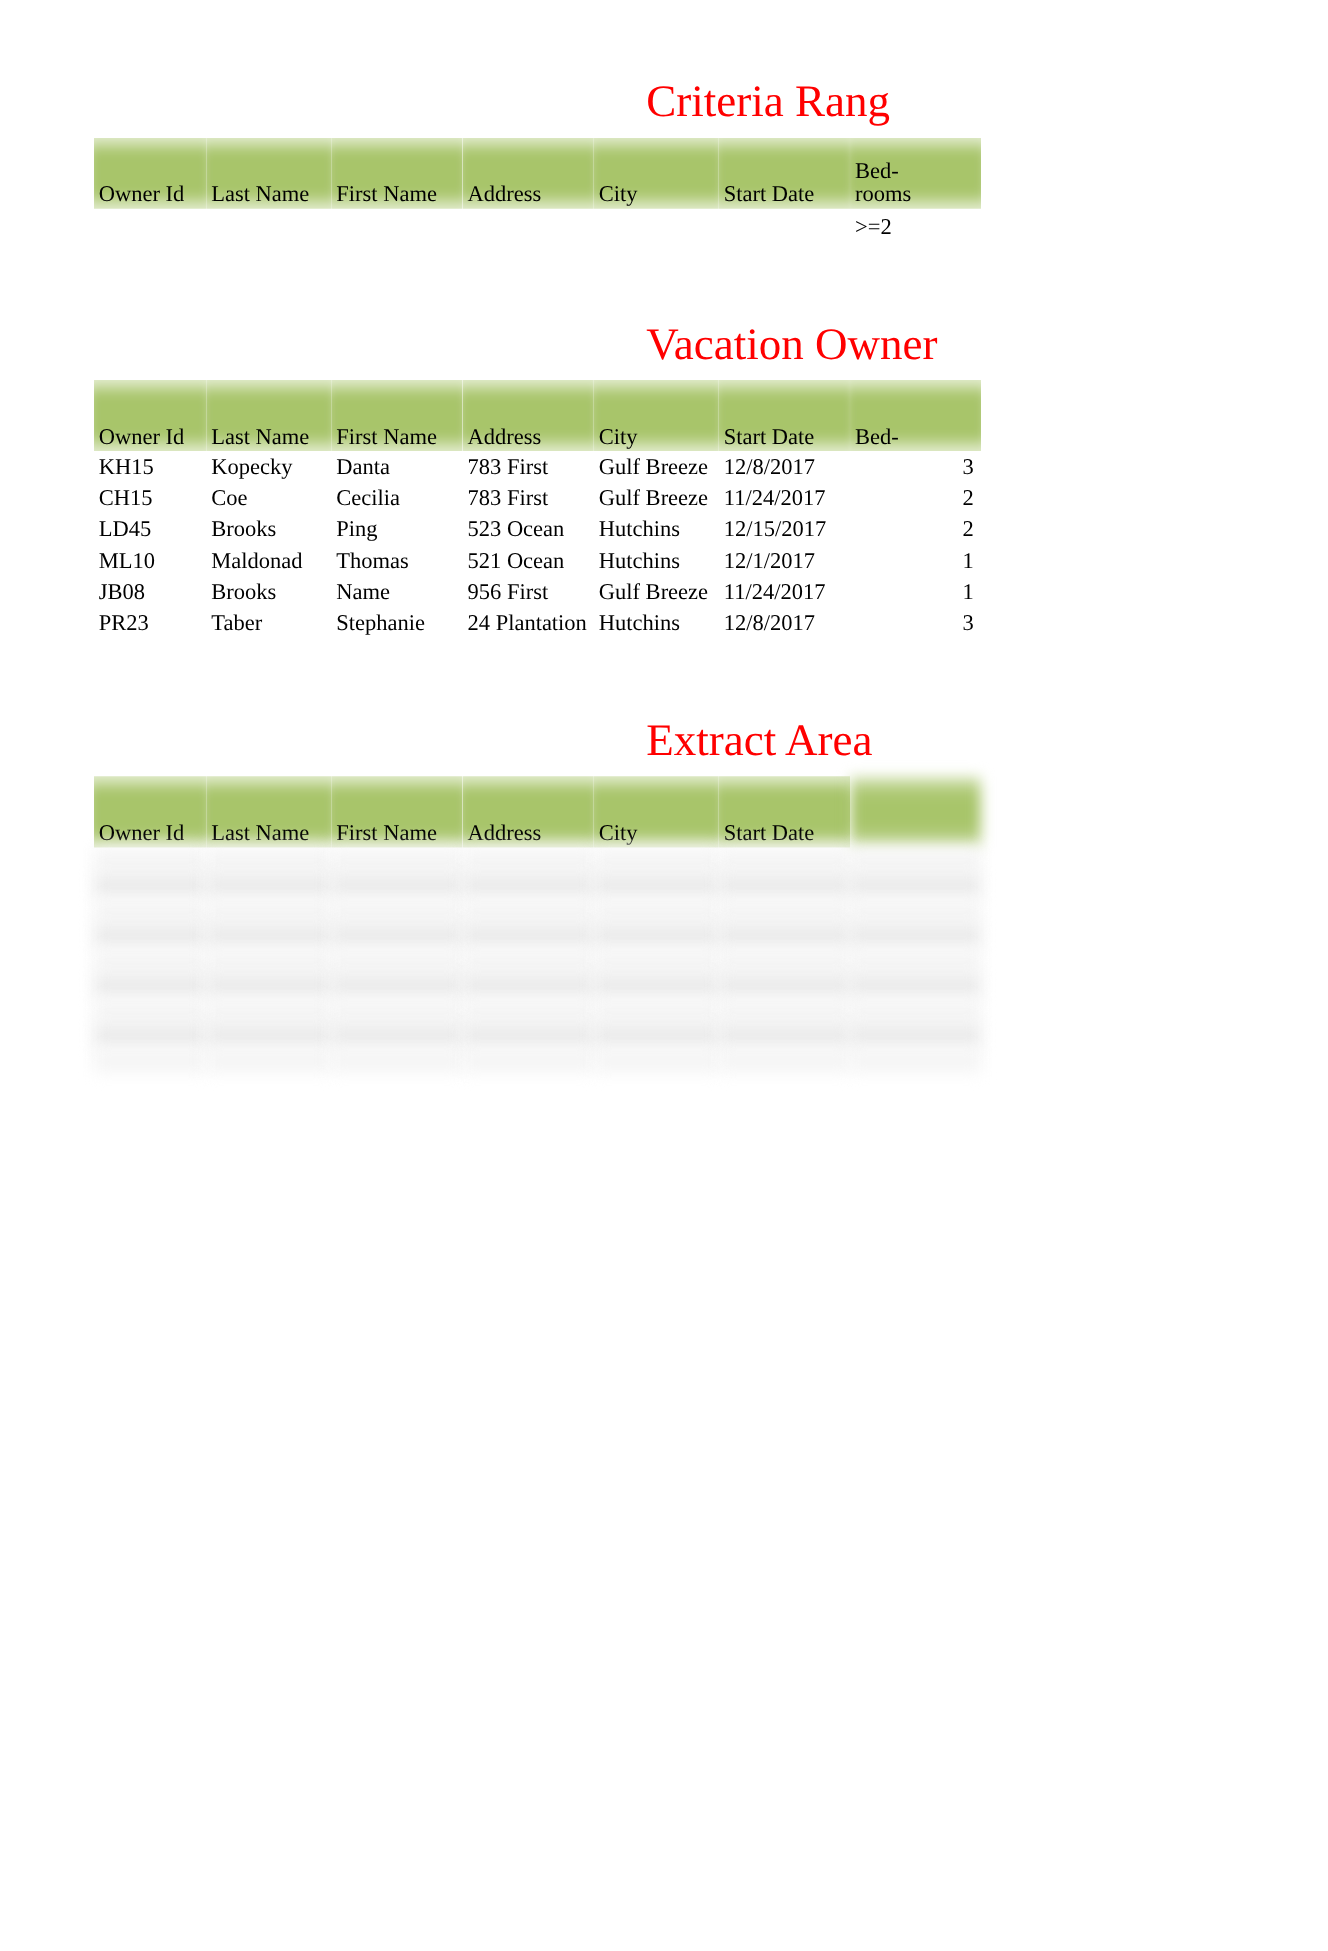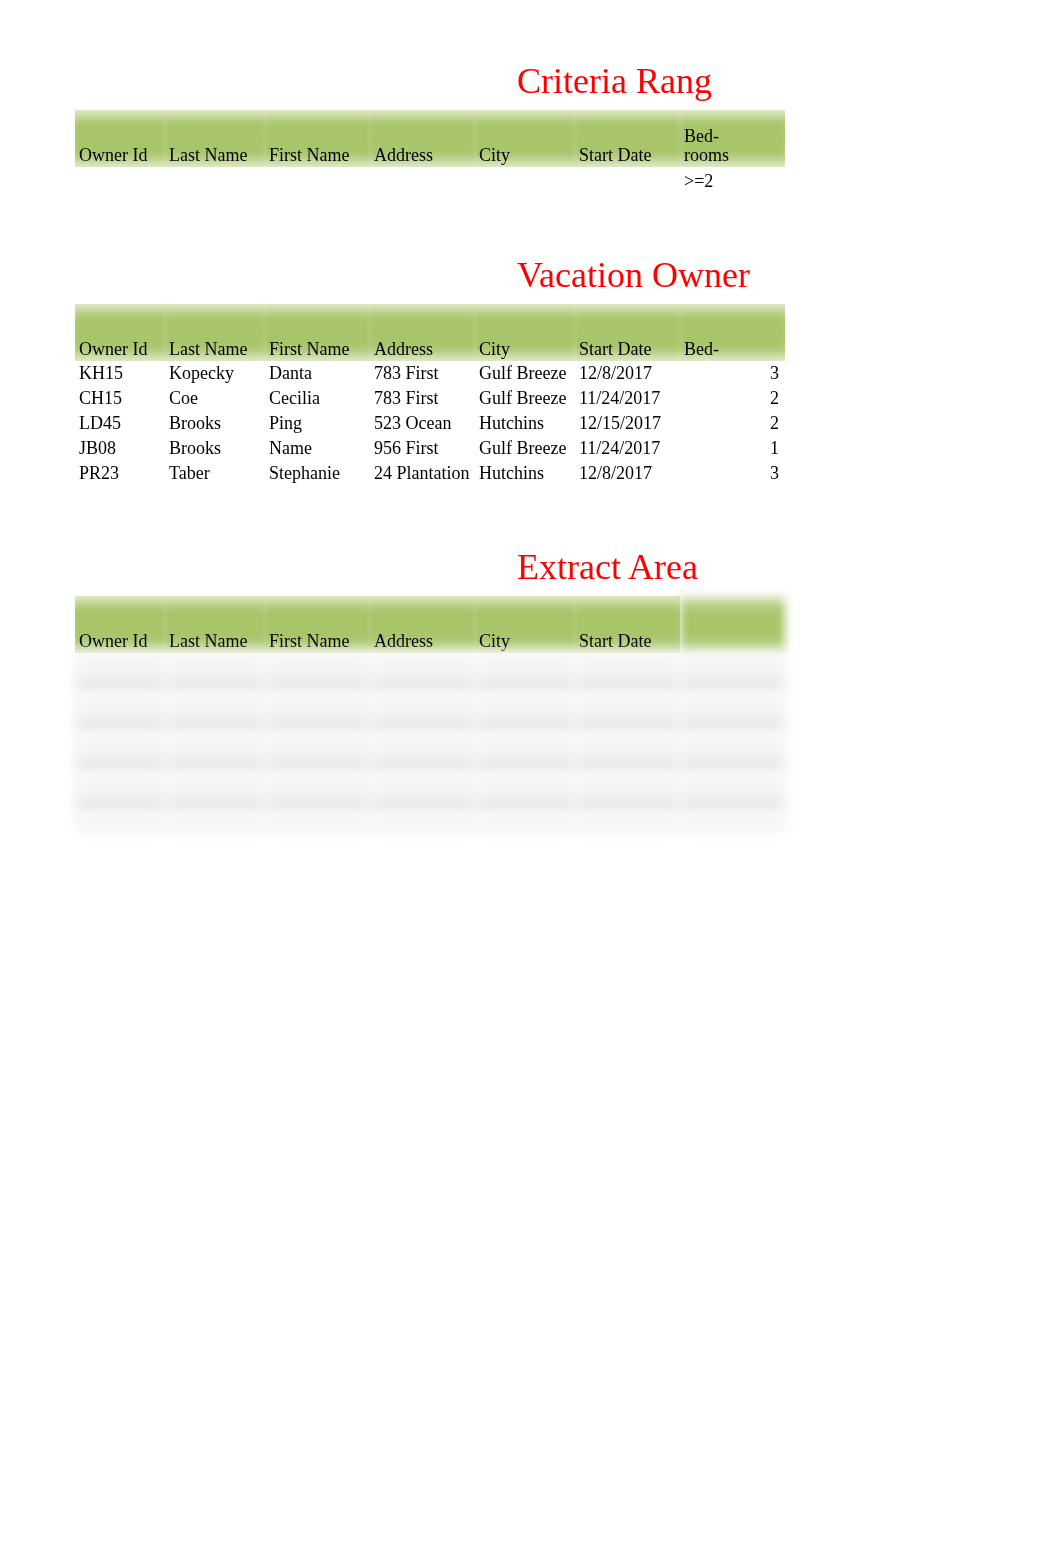--- a/index.html
+++ b/index.html
@@ -160,20 +160,29 @@
         <tr>
           <td>LD45</td>
           <td>Brooks</td>
           <td>Ping</td>
           <td>523 Ocean</td>
           <td>Hutchins</td>
           <td class="date-cell">12/15/2017</td>
           <td class="right">2</td>
         </tr>
         <tr>
+          <td>ML10</td>
+          <td>Maldonad</td>
+          <td>Thomas</td>
+          <td>521 Ocean</td>
+          <td>Hutchins</td>
+          <td class="date-cell">12/1/2017</td>
+          <td class="right">1</td>
+        </tr>
+        <tr>
           <td>JB08</td>
           <td>Brooks</td>
           <td>Name</td>
           <td>956 First</td>
           <td>Gulf Breeze</td>
           <td class="date-cell">11/24/2017</td>
           <td class="right">1</td>
         </tr>
         <tr>
           <td>PR23</td>

